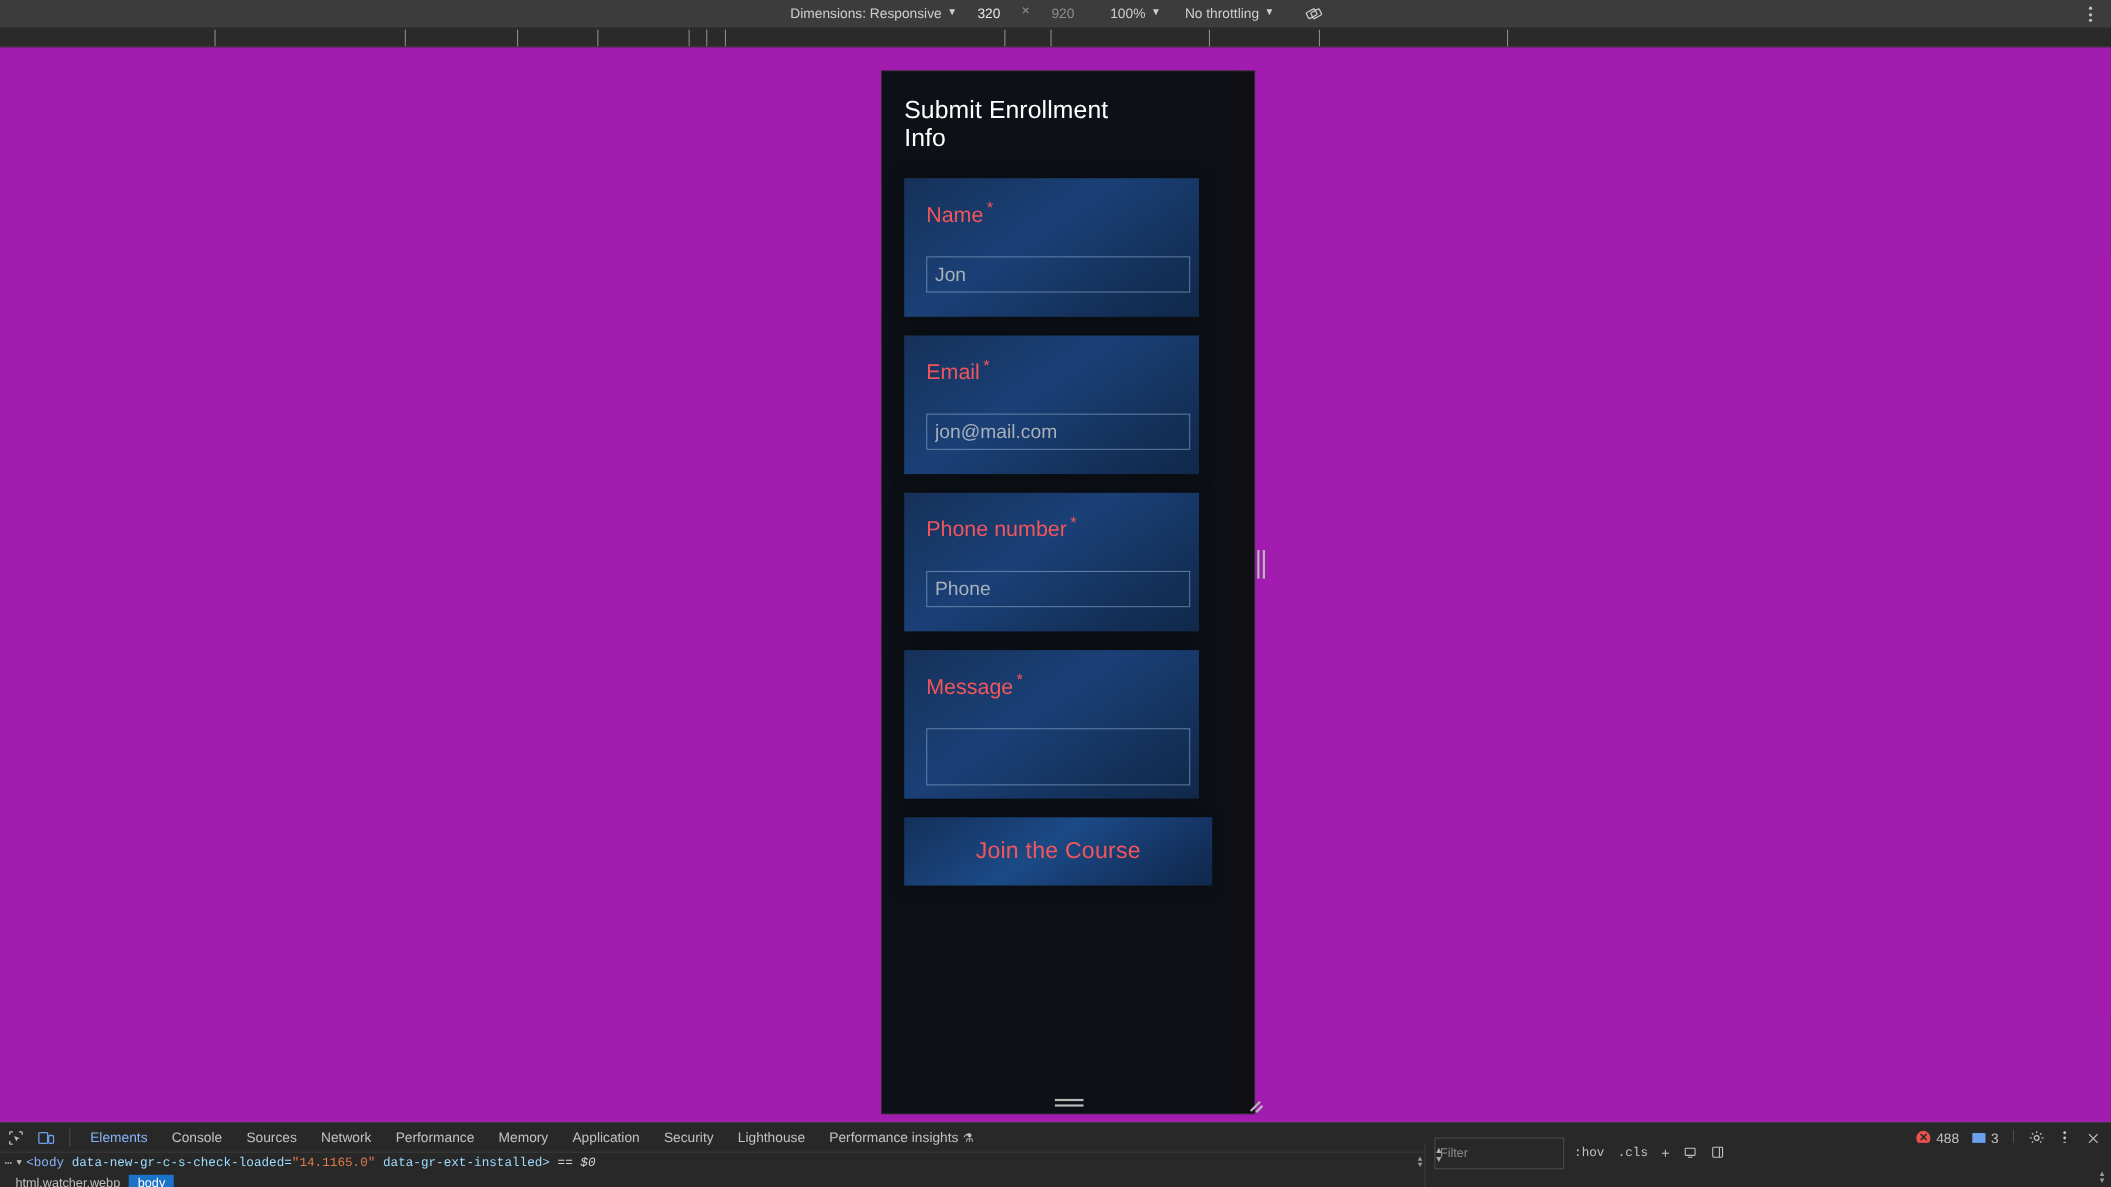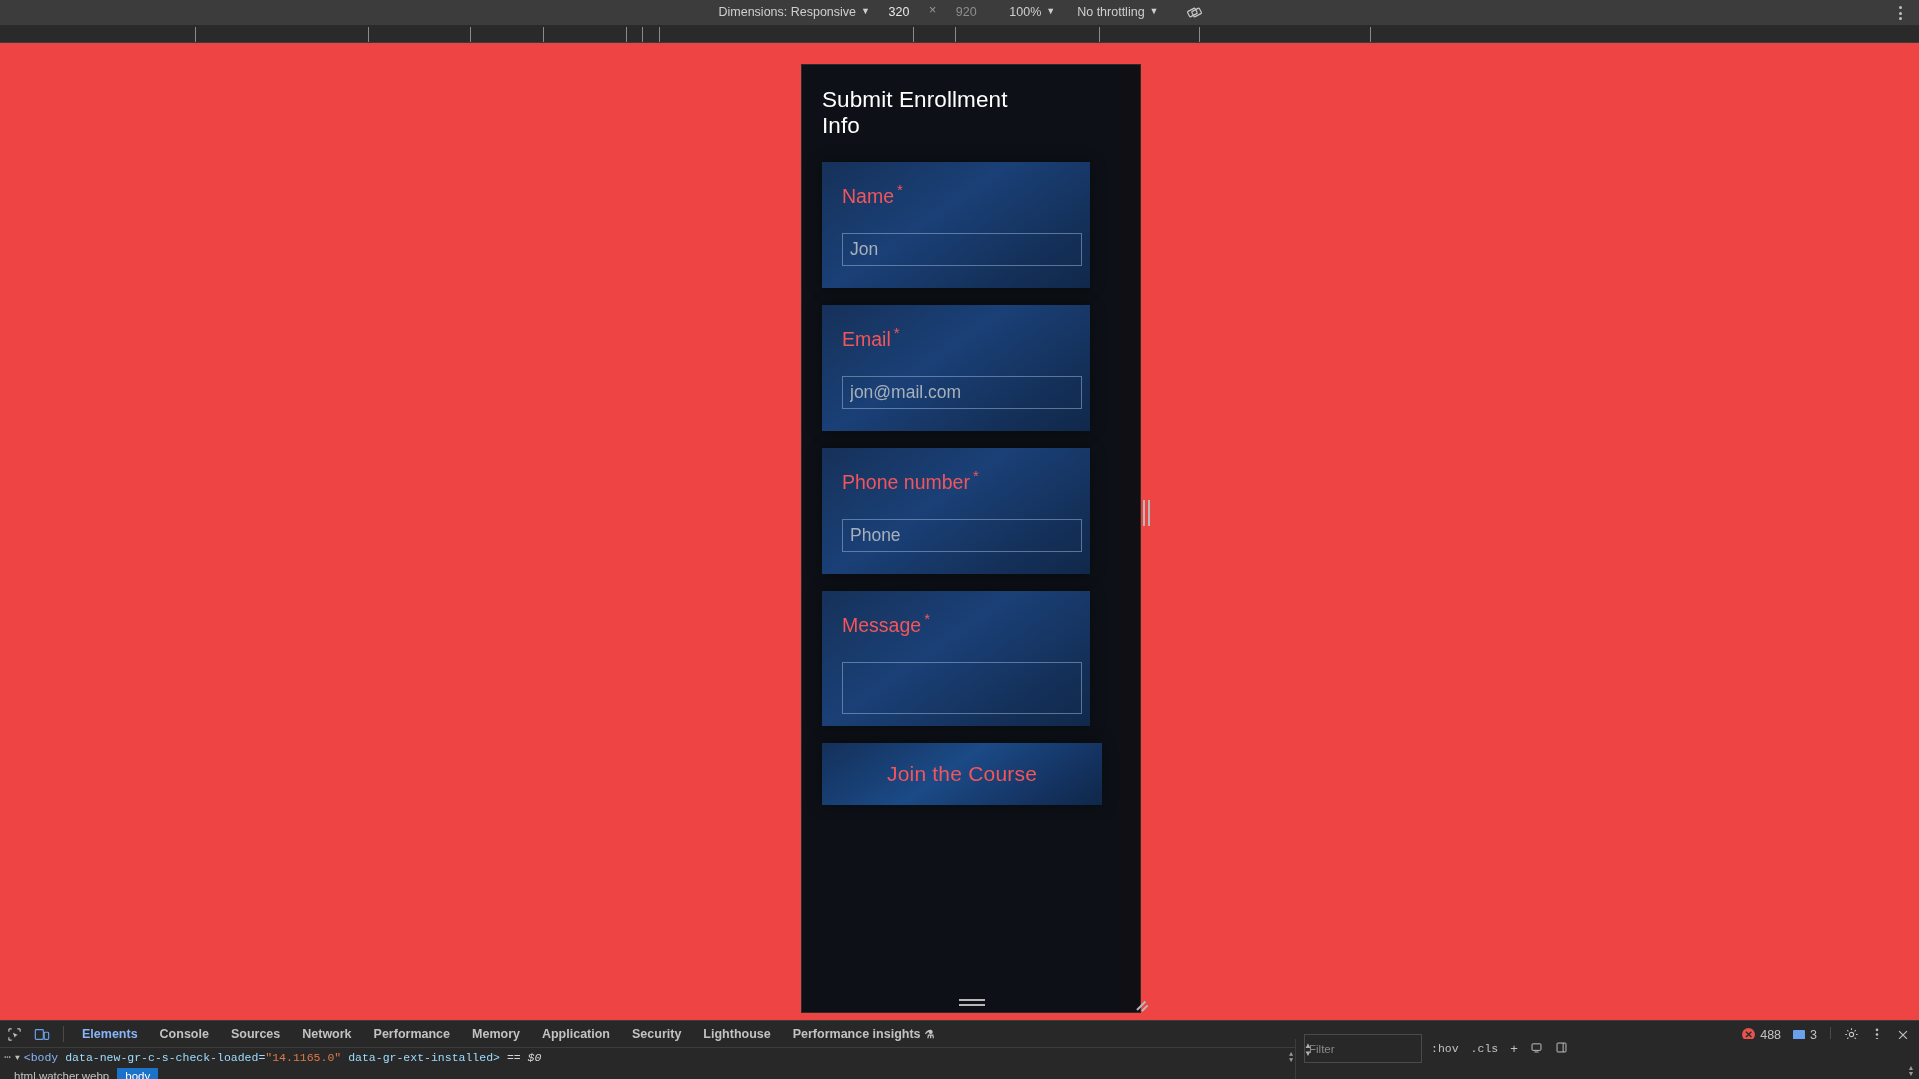--- a/index.html
+++ b/index.html
@@ -89,21 +89,21 @@
     height: 15px;
     background: #8a8a8a;
   }
 
   
   #stage {
     position: absolute;
     top: 43px; left: 0;
     width: 1919px;
     height: 977px;
-    background: #ef4444;
+    background: #a21caf;
   }
 
   
   #device-frame {
     position: absolute;
     left: 802px;
     top: 22px;
     width: 338px;
     height: 947px;
     background: #101014;
@@ -274,21 +274,20 @@
     width: 1px; height: 16px; background: #4a4a4a; margin: 0 7px;
   }
   .dt-tab {
     padding: 17px 11px;
     height: 27px;
     display: flex; align-items: center;
     font-size: 12.5px;
     color: #c2c2c2;
     cursor: pointer;
     white-space: nowrap;
-    font-weight: bold;
   }
   .dt-tab.active { color: #8ab4f8; box-shadow: inset 0 -2px 0 #8ab4f8; }
   .flask { font-size: 11px; margin-left: 4px; color: #c2c2c2; }
 
   #dt-right {
     position: absolute;
     right: 4px; top: 0;
     height: 27px;
     display: flex; align-items: center; gap: 2px;
     font-size: 12.5px; color: #c2c2c2;

